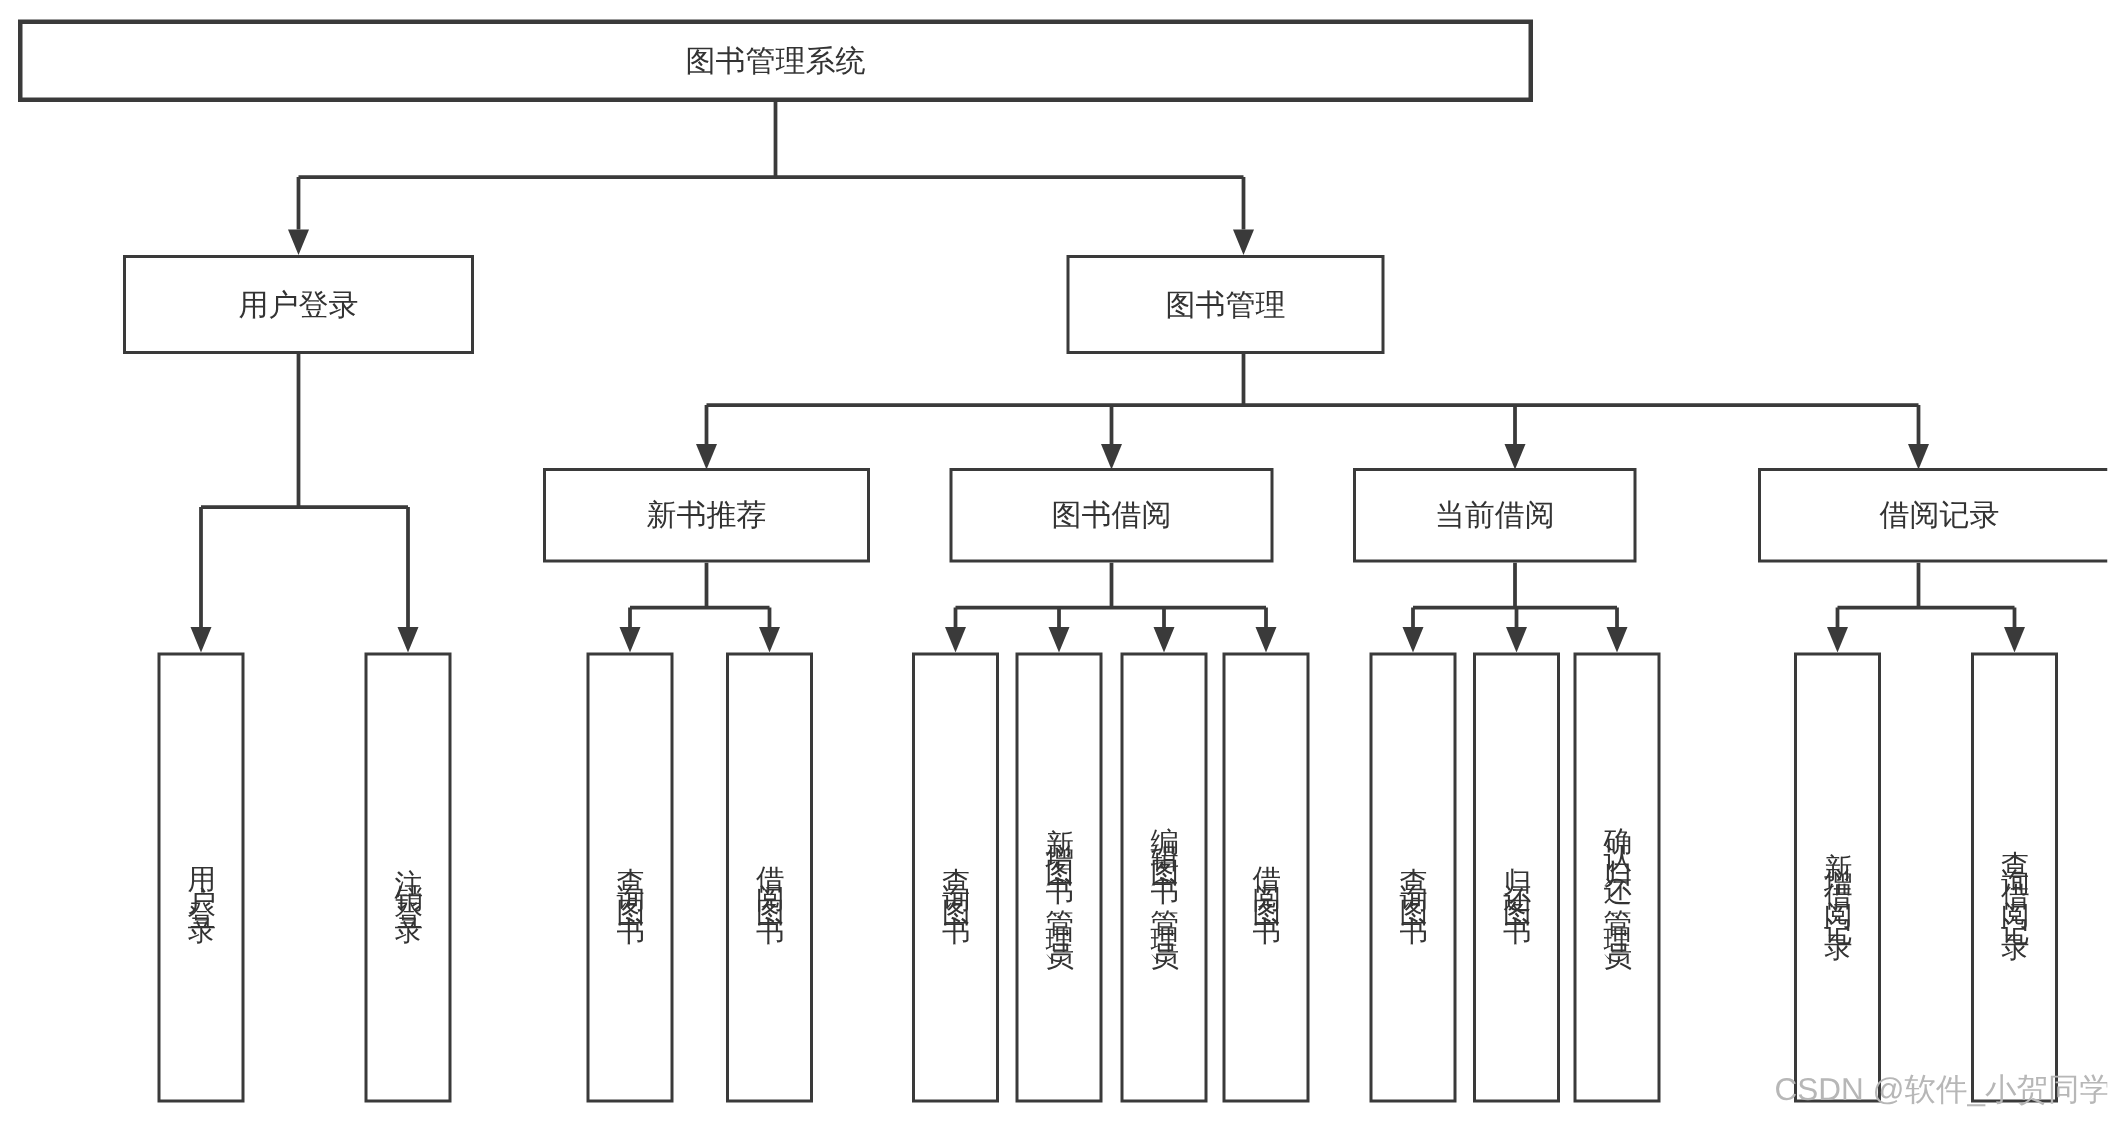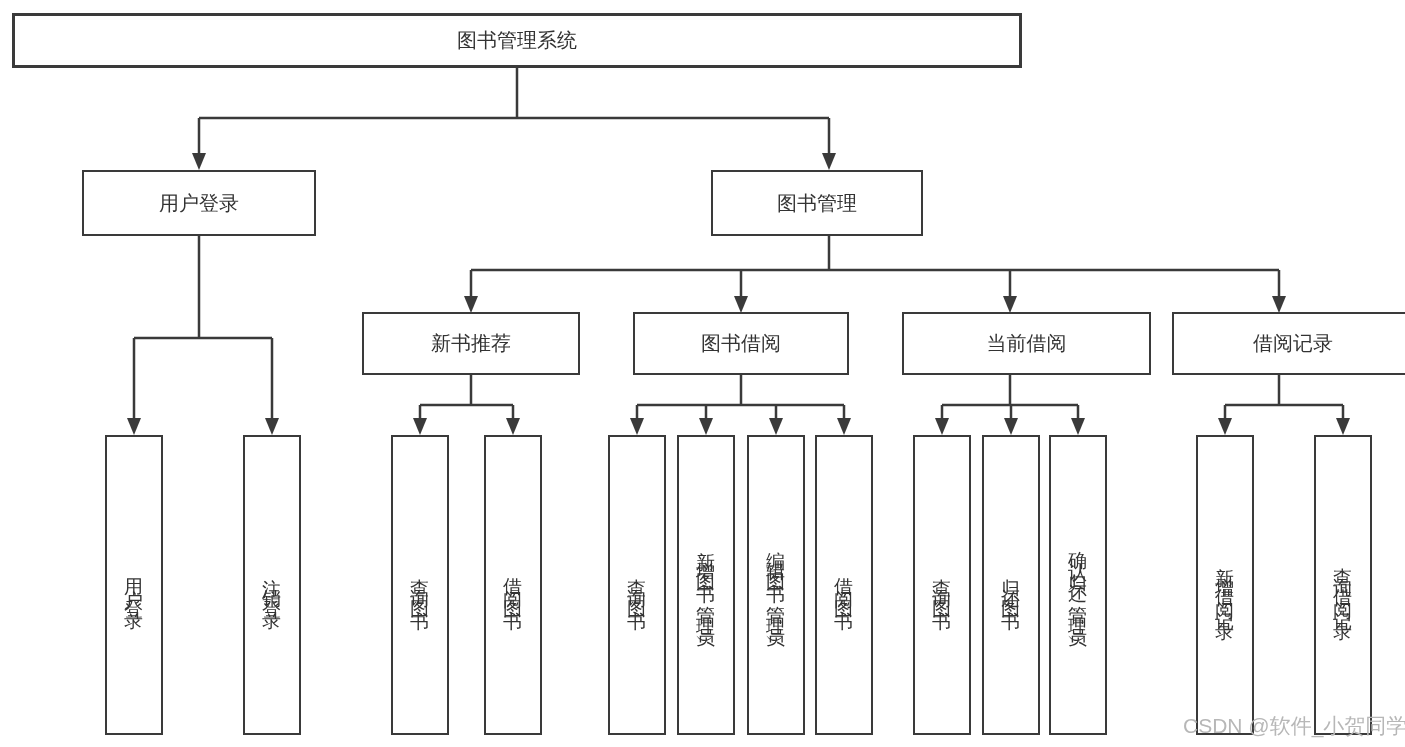--- a/index.html
+++ b/index.html
@@ -105,21 +105,21 @@
   <div class="node" style="left:711px; top:170px; width:212px; height:66px;">
     <span>图书管理</span>
   </div>
 
   <div class="node" style="left:362px; top:312px; width:218px; height:63px;">
     <span>新书推荐</span>
   </div>
   <div class="node" style="left:633px; top:312px; width:216px; height:63px;">
     <span>图书借阅</span>
   </div>
-  <div class="node" style="left:902px; top:312px; width:249px; height:63px;">
+  <div class="node" style="left:902px; top:312px; width:189px; height:63px;">
     <span>当前借阅</span>
   </div>
   <div class="node" style="left:1172px; top:312px; width:242px; height:63px;">
     <span>借阅记录</span>
   </div>
 
   <div class="node leaf" style="left:105px; top:435px; width:58px; height:300px;">
     <span>用户登录</span>
   </div>
   <div class="node leaf" style="left:243px; top:435px; width:58px; height:300px;">

